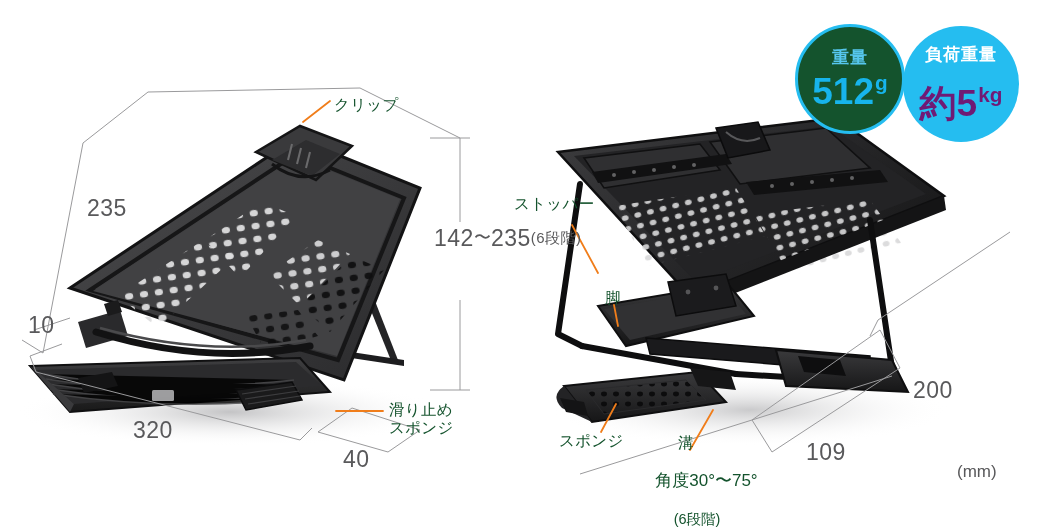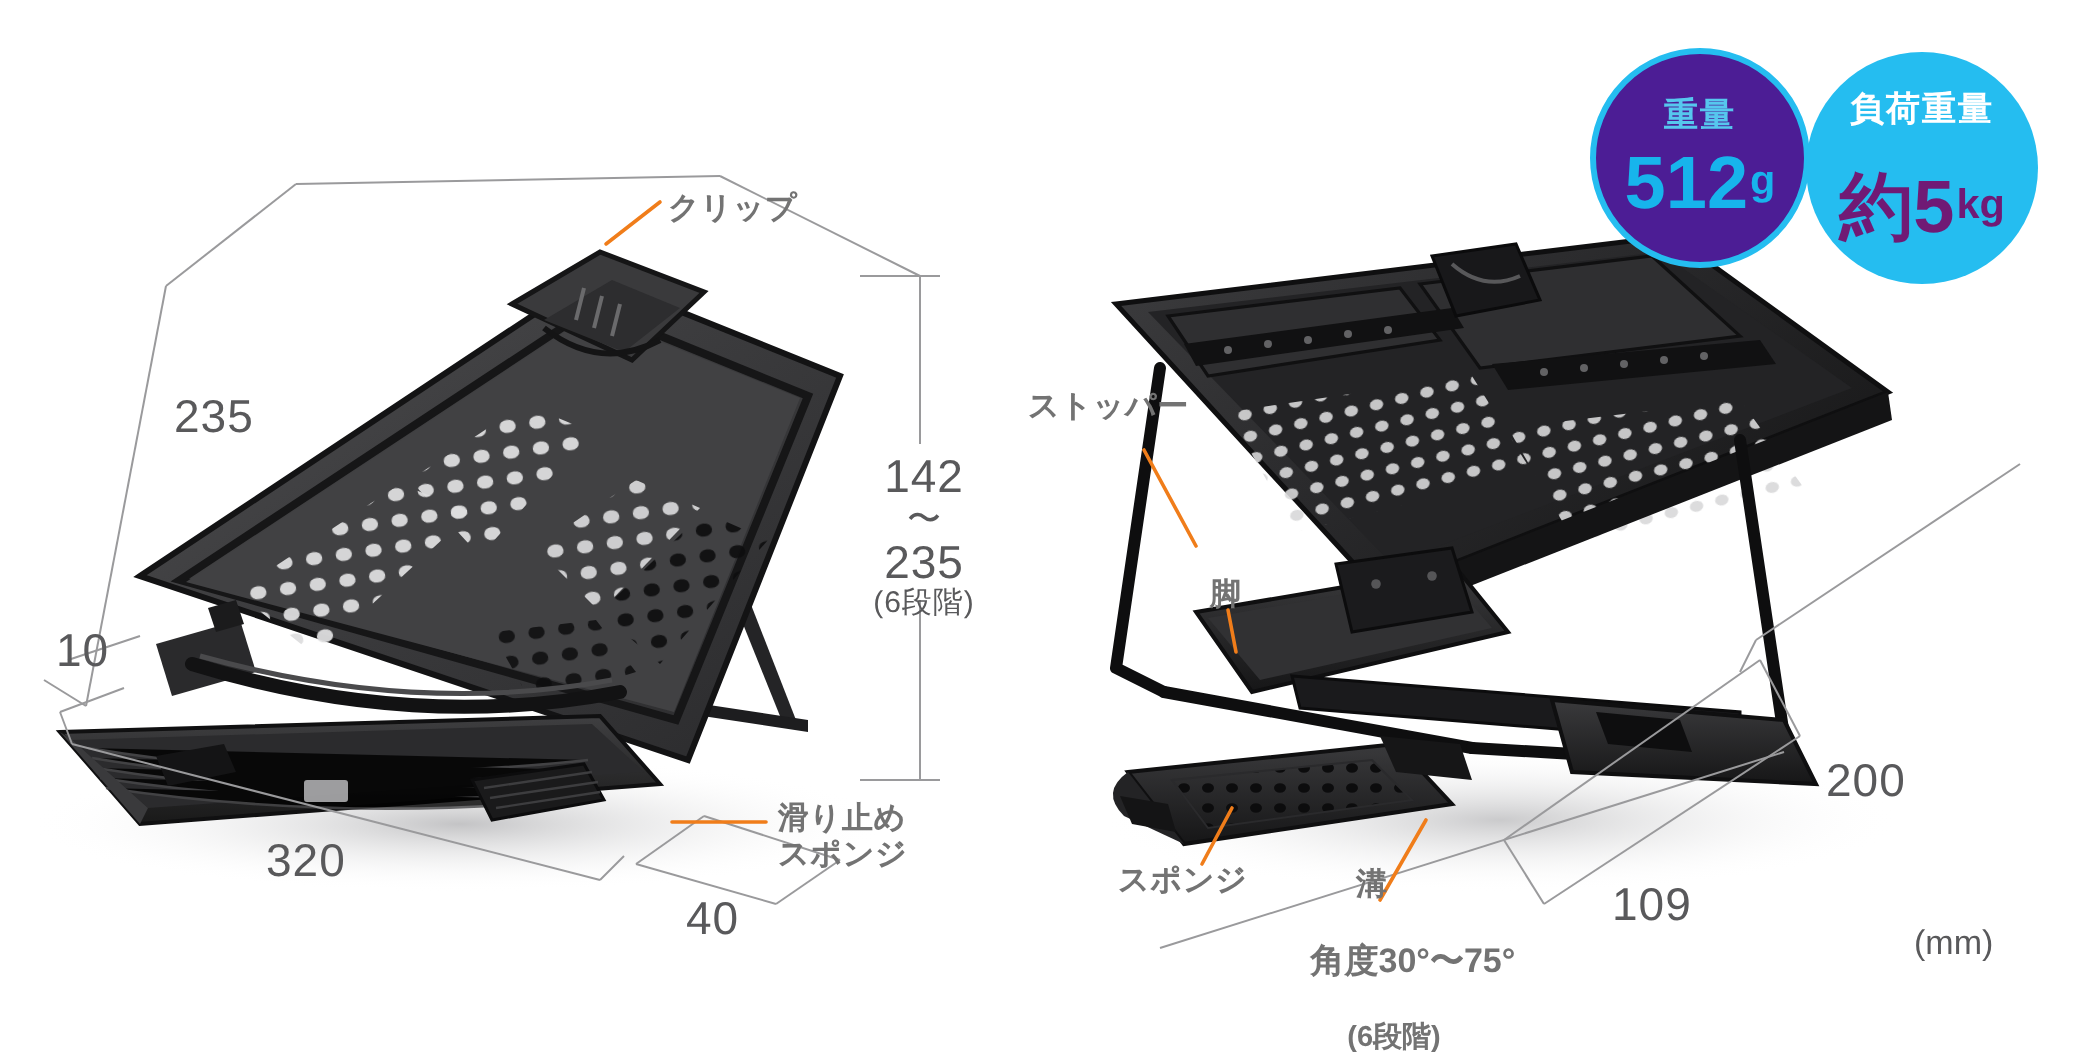--- a/index.html
+++ b/index.html
@@ -11,42 +11,42 @@
   #stage{position:absolute;inset:0;width:1045px;height:528px;}
   .abs{position:absolute;}
 
   
   .dim{
     color:#59595b;font-size:23px;letter-spacing:.5px;
     white-space:pre;line-height:1.08;
   }
   .dim.tilde{font-size:17px;letter-spacing:0;}
   .dim.paren{font-size:15px;}
-  .dim-stack{display:flex;flex-direction:column;align-items:center;}
+  .dim-stack{display:flex;flex-direction:row;align-items:center;}
   .unit{color:#59595b;font-size:17px;}
 
   
   .callout{
-    color:#737373;font-weight:bold;font-size:15.5px;line-height:1.18;
+    color:#14532d;font-weight:normal;font-size:15.5px;line-height:1.18;
     white-space:pre;letter-spacing:.3px;
   }
   .callout.ang{font-size:17px;letter-spacing:0;}
   .callout.ang .sub{font-size:14.5px;display:block;text-align:center;}
   .callout.c-ctr{text-align:center;}
 
   
   .badge{
     position:absolute;border-radius:50%;
     display:flex;flex-direction:column;align-items:center;justify-content:center;
     box-sizing:border-box;
   }
-  .badge.outline{background:#4c1d95;border:3px solid #25bdf0;}
+  .badge.outline{background:#14532d;border:3px solid #25bdf0;}
   .badge.solid{background:#25bdf0;}
   .badge .cap{font-weight:bold;letter-spacing:1px;line-height:1;}
-  .badge .val{font-weight:bold;line-height:1;display:flex;align-items:center;}
+  .badge .val{font-weight:bold;line-height:1;display:flex;align-items:flex-start;}
   .badge .val .u{font-size:.56em;margin-left:1px;font-weight:bold;}
   .badge.outline .cap{color:#56c7ee;font-size:17px;margin-bottom:7px;}
   .badge.outline .val{color:#17b4ec;font-size:37px;}
   .badge.solid .cap{color:#ffffff;font-size:17px;margin-bottom:22px;}
   .badge.solid .val{color:#701a75;font-size:37px;}
 </style>
 </head>
 <body>
 
 <div id="stage">

